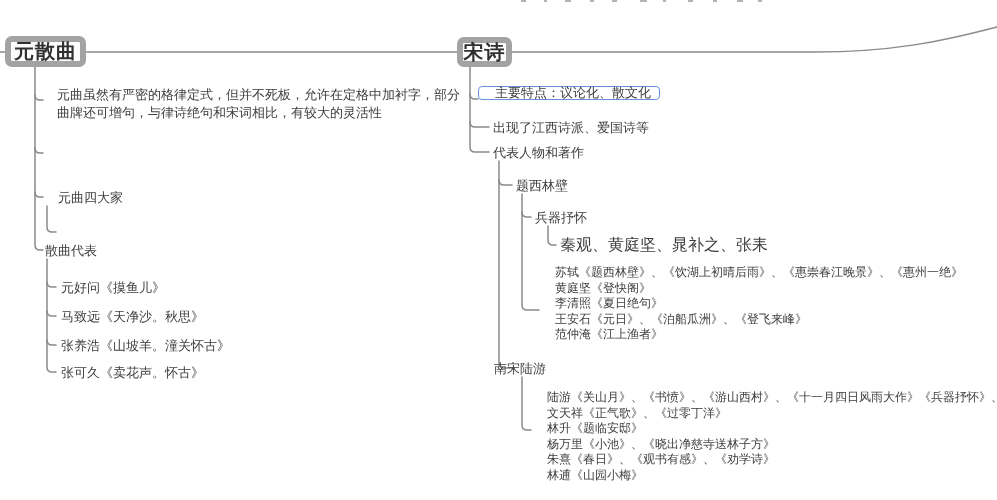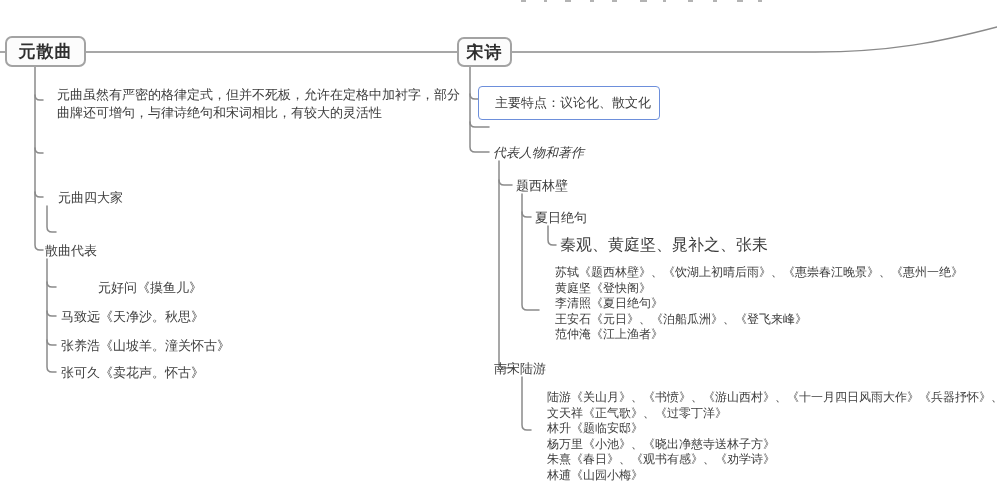--- a/index.html
+++ b/index.html
@@ -14,27 +14,27 @@
   }
   svg.wires {
     position: absolute;
     left: 0; top: 0;
     width: 997px; height: 500px;
     pointer-events: none;
   }
   .node {
     position: absolute;
     background: #fcfcfc;
-    border: 2px solid #a3a3a3;
+    border: 6px solid #a3a3a3;
     border-radius: 7px;
     display: flex;
     align-items: center;
     justify-content: center;
     font-weight: bold;
-    font-size: 17px;
+    font-size: 20px;
     color: #2f2f2f;
     box-sizing: border-box;
     letter-spacing: 1px;
   }
   .lbl {
     position: absolute;
     font-size: 13px;
     white-space: nowrap;
     transform: translateY(-50%);
     line-height: 1;
@@ -47,21 +47,21 @@
     margin-left: 12px;
   }
   .blk.small {
     font-size: 12px;
     line-height: 15.6px;
   }
   .lbl.small { font-size: 16px; }
   .feature-box {
     position: absolute;
     left: 478px; top: 86px;
-    width: 182px; height: 34px;
+    width: 182px; height: 14px;
     border: 1px solid #6d8fdb;
     border-radius: 4px;
     box-sizing: border-box;
     display: flex;
     align-items: center;
     padding-left: 16px;
     font-size: 13px;
     background: #ffffff;
     font-family: Liberation Serif, serif;
   }
@@ -116,35 +116,36 @@
 
   <div class="blk" style="left:45px; top:86px; width:420px;">元曲虽然有严密的格律定式，但并不死板，允许在定格中加衬字，部分
 曲牌还可增句，与律诗绝句和宋词相比，有较大的灵活性</div>
 
 
   <div class="lbl" style="left:45px; top:197px;margin-left:13px;">元曲四大家</div>
 
 
   <div class="lbl" style="left:45px; top:250px;">散曲代表</div>
 
-  <div class="lbl" style="left:61px; top:287px;margin-left:37px;">元好问《摸鱼儿》</div>
+  <div class="lbl" style="left:61px; top:287px;">元好问《摸鱼儿》</div>
   <div class="lbl" style="left:61px; top:316px;">马致远《天净沙。秋思》</div>
   <div class="lbl" style="left:61px; top:345px;">张养浩《山坡羊。潼关怀古》</div>
   <div class="lbl" style="left:61px; top:372px;">张可久《卖花声。怀古》</div>
 
   <div class="feature-box">
     <span>主要特点：议论化、散文化</span>
   </div>
 
+  <div class="lbl" style="left:493px; top:127px;">出现了江西诗派、爱国诗等</div>
 
-  <div class="lbl" style="left:493px; top:152px;font-style:italic;">代表人物和著作</div>
+  <div class="lbl" style="left:493px; top:152px;">代表人物和著作</div>
 
   <div class="lbl" style="left:516px; top:185px;">题西林壁</div>
 
-  <div class="lbl" style="left:535px; top:217px;">夏日绝句</div>
+  <div class="lbl" style="left:535px; top:217px;">兵器抒怀</div>
 
   <div class="lbl small" style="left:560px; top:245px;">秦观、黄庭坚、晁补之、张耒</div>
 
   <div class="blk small" style="left:543px; top:265px; width:460px;">苏轼《题西林壁》、《饮湖上初晴后雨》、《惠崇春江晚景》、《惠州一绝》
 黄庭坚《登快阁》
 李清照《夏日绝句》
 王安石《元日》、《泊船瓜洲》、《登飞来峰》
 范仲淹《江上渔者》</div>
 
   <div class="lbl" style="left:494px; top:368px;">南宋陆游</div>

